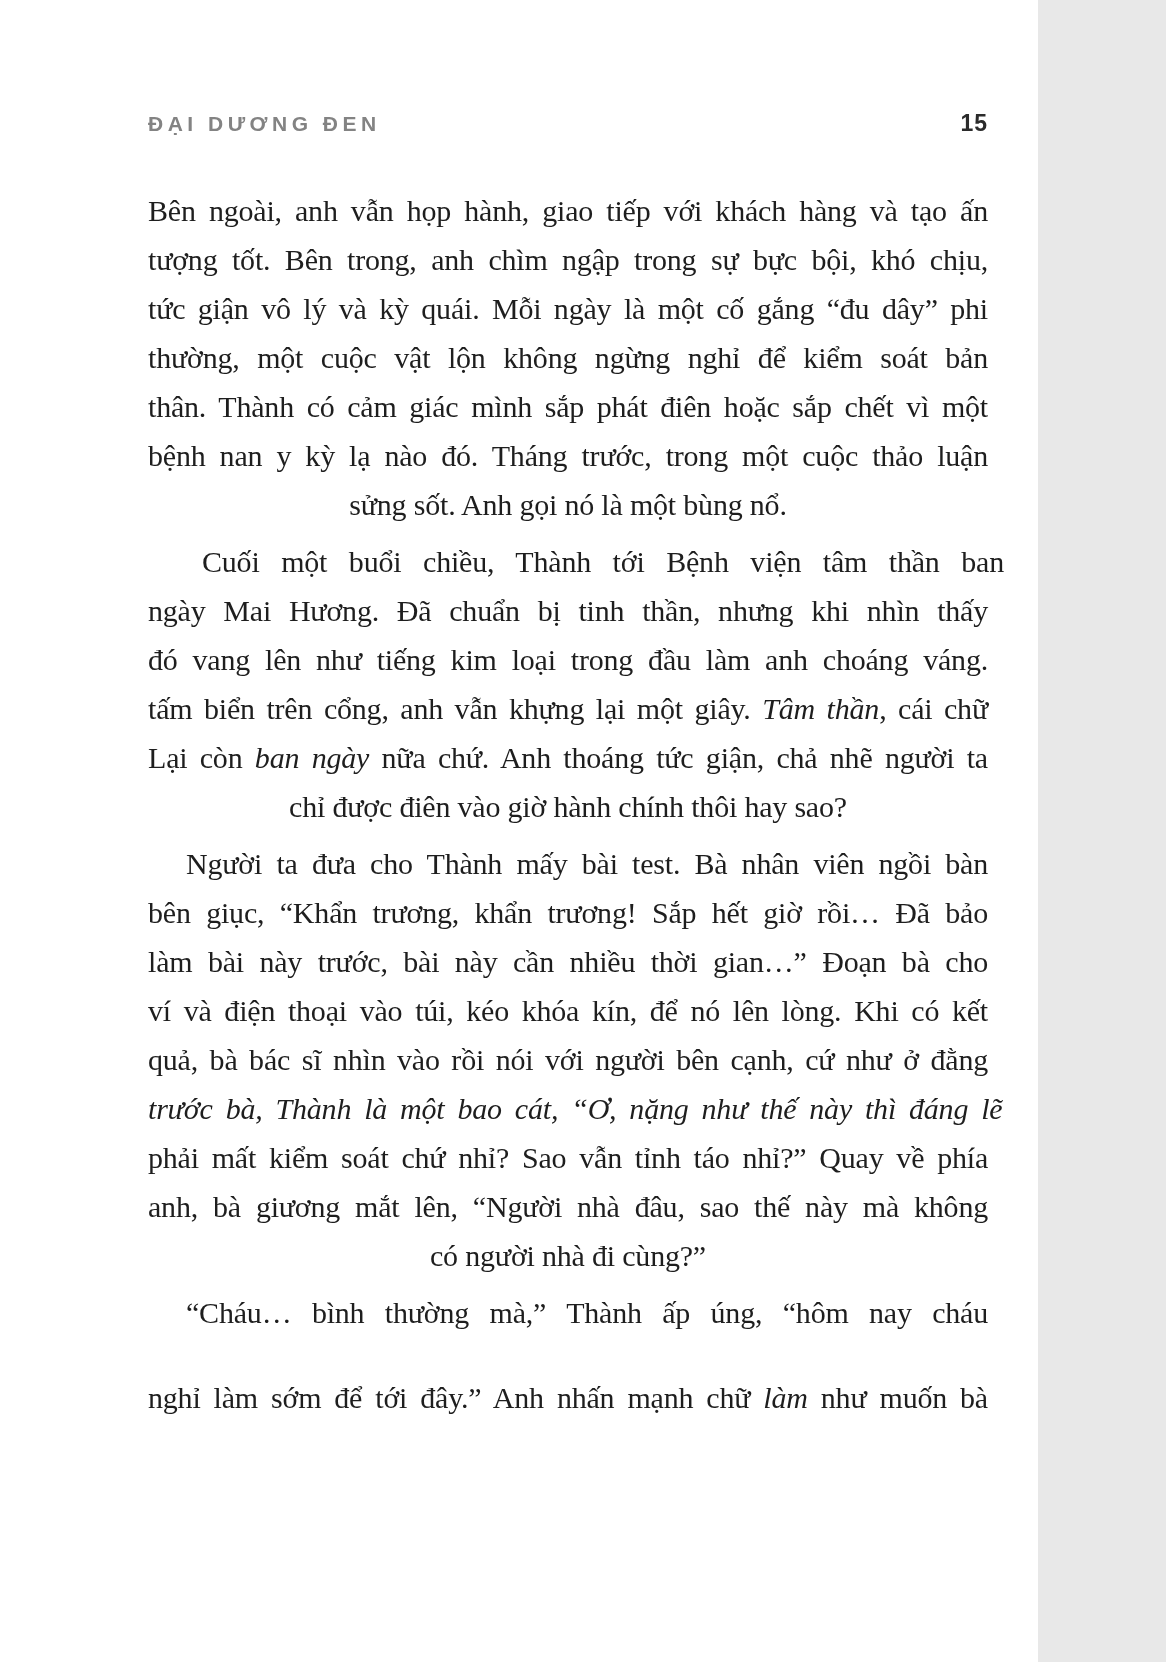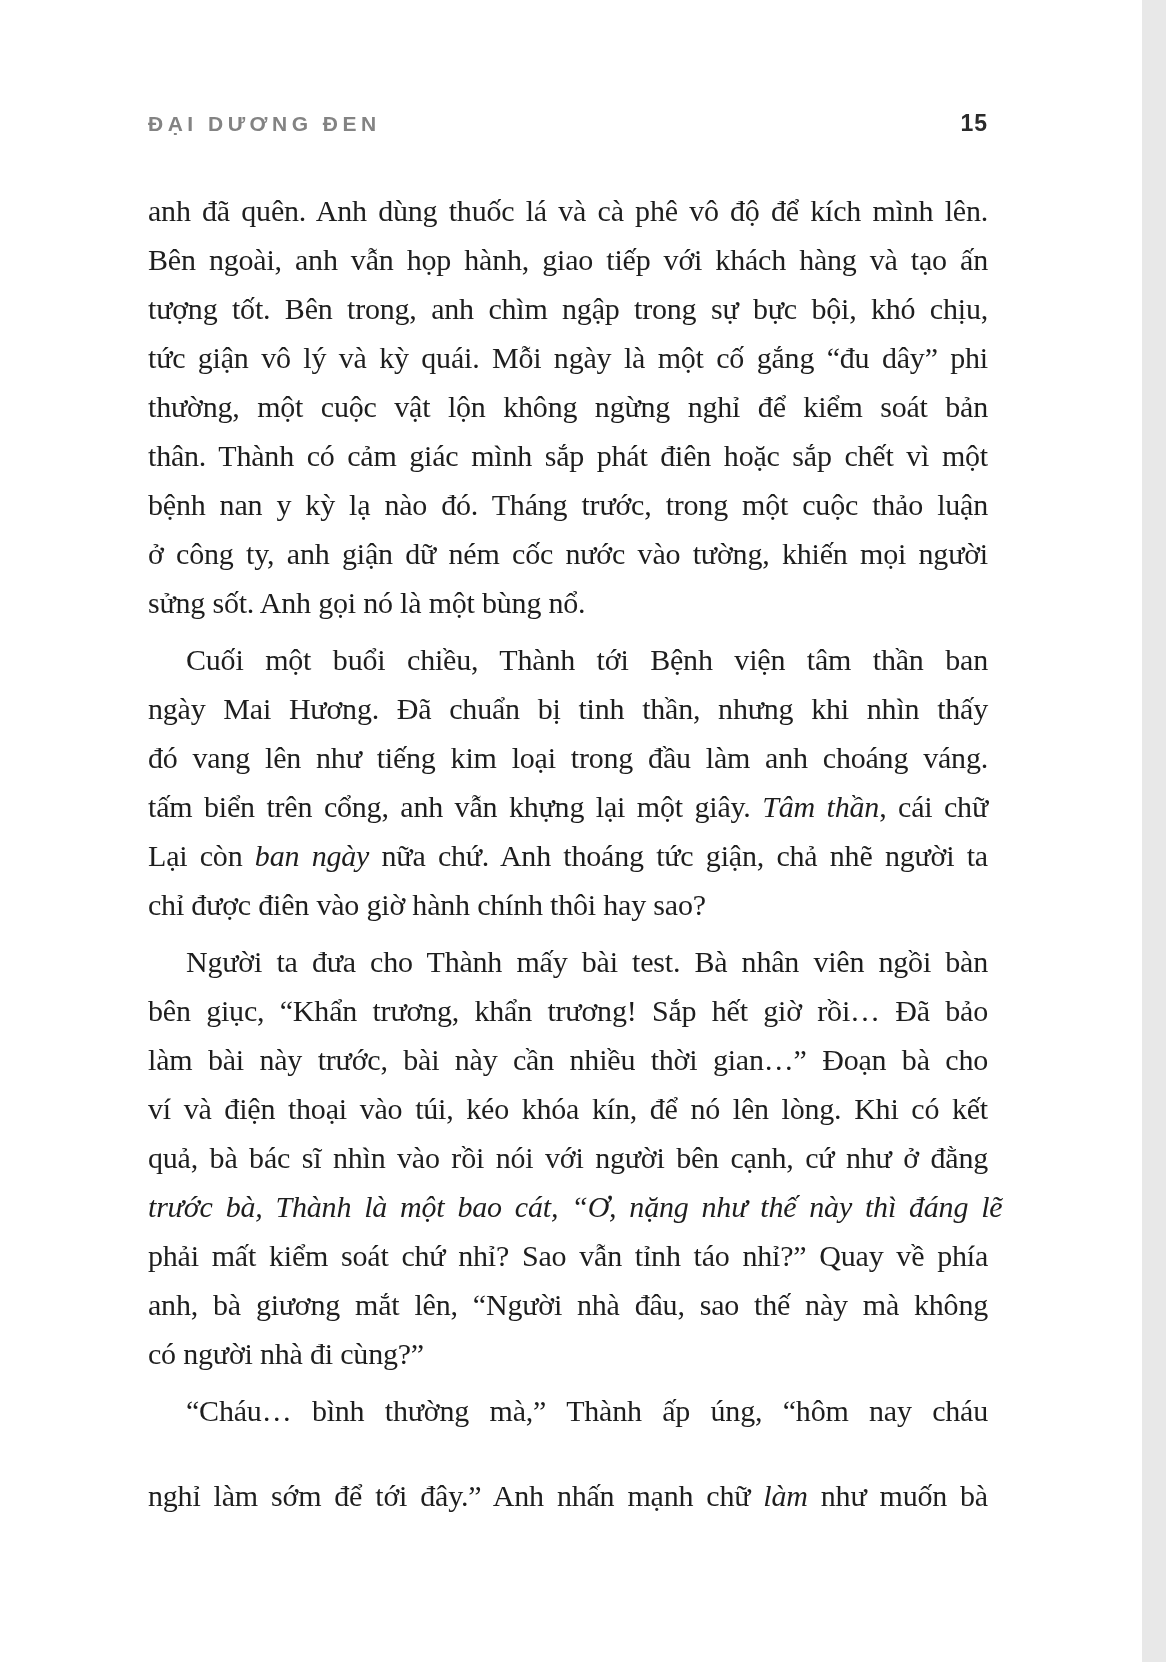--- a/index.html
+++ b/index.html
@@ -8,24 +8,25 @@
     --page-number: #2b2b2b;
     --body-text: #1e1e1e;
   }
   * { margin: 0; padding: 0; box-sizing: border-box; }
   body {
     background: #e8e8e8;
     font-family: "Liberation Serif", "DejaVu Serif", serif;
   }
   .page {
     position: relative;
-    width: 1142px;
+    width: 1038px;
     height: 1662px;
     background: var(--background);
     overflow: hidden;
+    text-align: center;
   }
   .page-header {
     position: absolute;
     left: 148px;
     top: 110px;
     width: 840px;
     display: flex;
     justify-content: space-between;
     align-items: baseline;
   }
@@ -67,32 +68,30 @@
 </head>
 <body>
 
 <div class="page">
   <div class="page-header">
     <span class="running-head">ĐẠI DƯƠNG ĐEN</span>
     <span class="page-number">15</span>
   </div>
   <div class="body-text">
       <div class="paragraph">
-        <div class="line"><span class="line-text" style="word-spacing: 4.03229px;"><span>anh đã quên. Anh dùng thuốc lá và cà phê vô độ để kích mình lên.</span></span></div>
         <div class="line"><span class="line-text" style="word-spacing: 5.85457px;"><span>Bên ngoài, anh vẫn họp hành, giao tiếp với khách hàng và tạo ấn</span></span></div>
         <div class="line"><span class="line-text" style="word-spacing: 7.19792px;"><span>tượng tốt. Bên trong, anh chìm ngập trong sự bực bội, khó chịu,</span></span></div>
         <div class="line"><span class="line-text" style="word-spacing: 5.21146px;"><span>tức giận vô lý và kỳ quái. Mỗi ngày là một cố gắng “đu dây” phi</span></span></div>
         <div class="line"><span class="line-text" style="word-spacing: 10.3011px;"><span>thường, một cuộc vật lộn không ngừng nghỉ để kiểm soát bản</span></span></div>
         <div class="line"><span class="line-text" style="word-spacing: 5.38822px;"><span>thân. Thành có cảm giác mình sắp phát điên hoặc sắp chết vì một</span></span></div>
         <div class="line"><span class="line-text" style="word-spacing: 6.80769px;"><span>bệnh nan y kỳ lạ nào đó. Tháng trước, trong một cuộc thảo luận</span></span></div>
-        <div class="line"><span class="line-text" style="word-spacing: 5.14062px;"><span>ở công ty, anh giận dữ ném cốc nước vào tường, khiến mọi người</span></span></div>
         <div class="line no-just"><span class="line-text"><span>sửng sốt. Anh gọi nó là một bùng nổ.</span></span></div>
       </div>
       <div class="paragraph para-gap">
-        <div class="line indent"><span class="line-text" style="word-spacing: 14.3219px;"><span>Cuối một buổi chiều, Thành tới Bệnh viện tâm thần ban</span></span></div>
+        <div class="line indent"><span class="line-text" style="word-spacing: 14.3219px; margin-left: 16px;"><span>Cuối một buổi chiều, Thành tới Bệnh viện tâm thần ban</span></span></div>
         <div class="line"><span class="line-text" style="word-spacing: 10.5284px;"><span>ngày Mai Hương. Đã chuẩn bị tinh thần, nhưng khi nhìn thấy</span></span></div>
         <div class="line"><span class="line-text" style="word-spacing: 7.66146px;"><span>đó vang lên như tiếng kim loại trong đầu làm anh choáng váng.</span></span></div>
         <div class="line"><span class="line-text" style="word-spacing: 4.30048px;"><span>tấm biển trên cổng, anh vẫn khựng lại một giây. </span><em>Tâm thần</em><span>, cái chữ</span></span></div>
         <div class="line"><span class="line-text" style="word-spacing: 5.08053px;"><span>Lại còn </span><em>ban ngày</em><span> nữa chứ. Anh thoáng tức giận, chả nhẽ người ta</span></span></div>
         <div class="line no-just"><span class="line-text"><span>chỉ được điên vào giờ hành chính thôi hay sao?</span></span></div>
       </div>
       <div class="paragraph para-gap">
         <div class="line indent"><span class="line-text" style="word-spacing: 6.95182px;"><span>Người ta đưa cho Thành mấy bài test. Bà nhân viên ngồi bàn</span></span></div>
         <div class="line"><span class="line-text" style="word-spacing: 8.14205px;"><span>bên giục, “Khẩn trương, khẩn trương! Sắp hết giờ rồi… Đã bảo</span></span></div>
         <div class="line"><span class="line-text" style="word-spacing: 8.20182px;"><span>làm bài này trước, bài này cần nhiều thời gian…” Đoạn bà cho</span></span></div>

